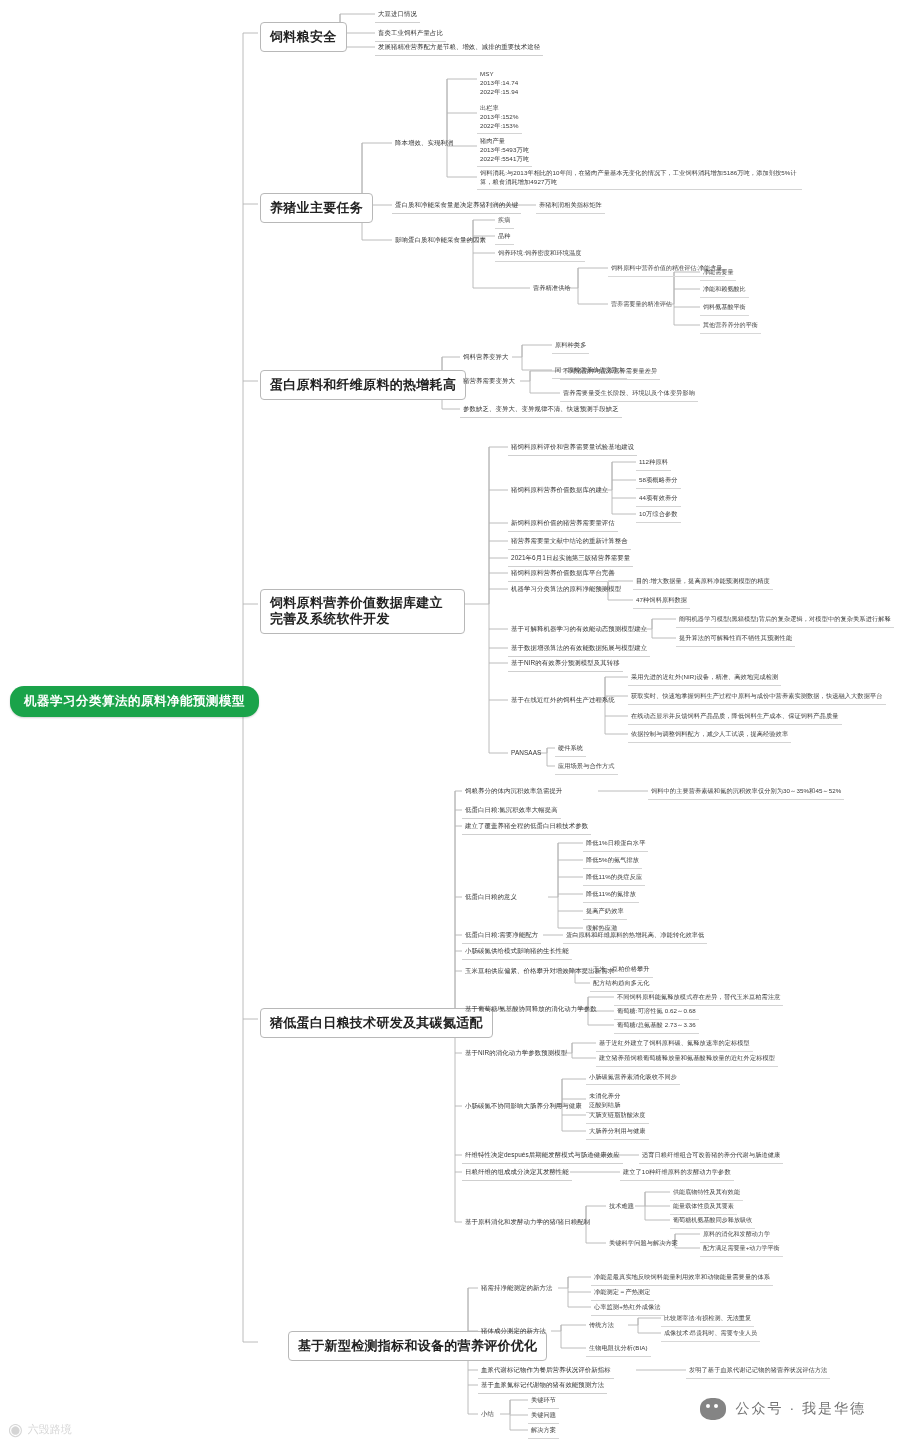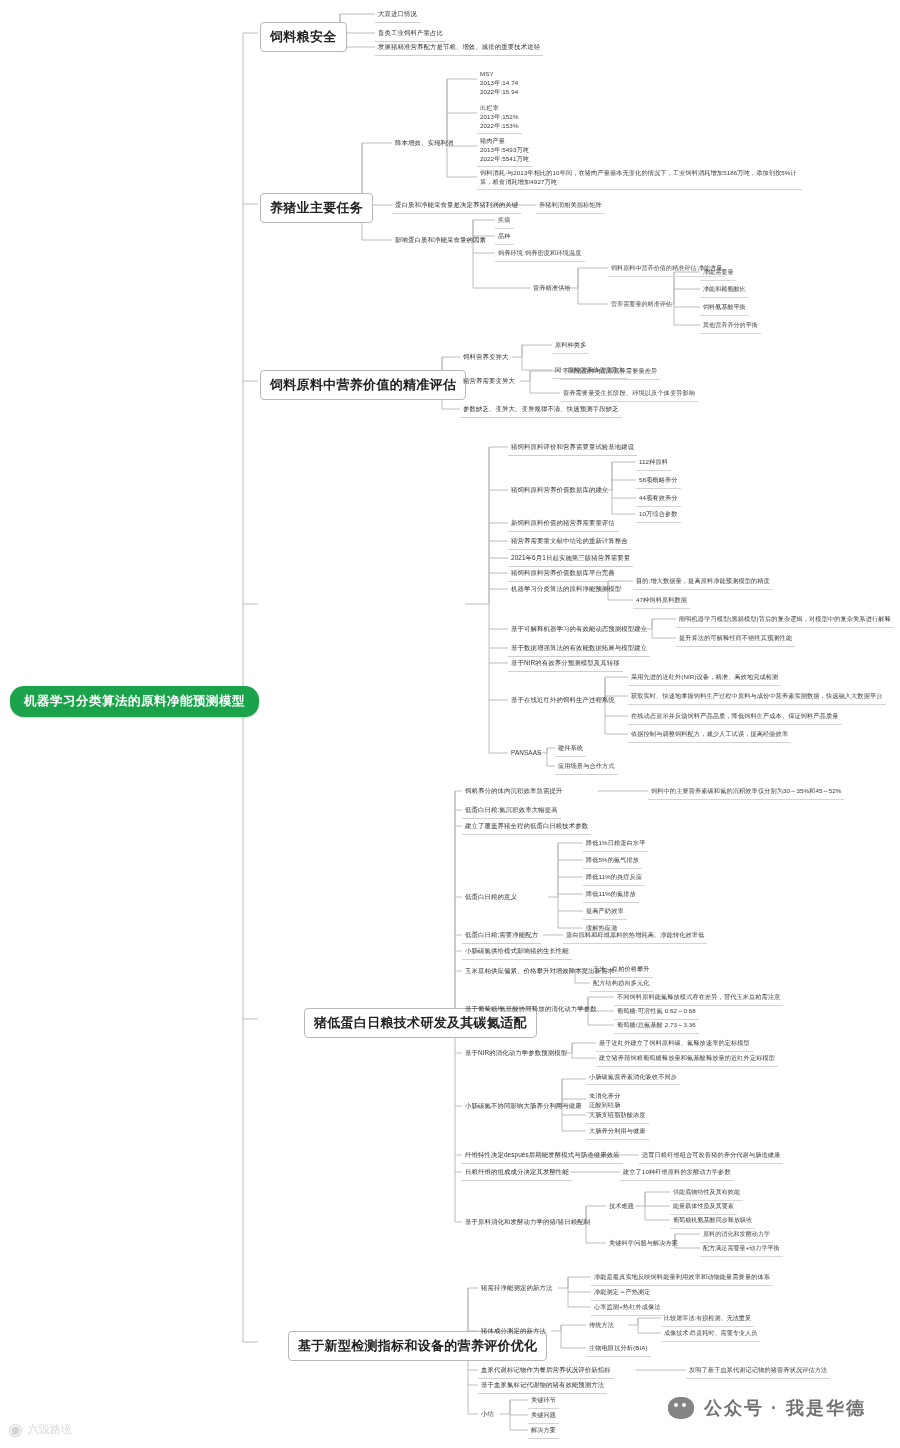--- a/index.html
+++ b/index.html
@@ -77,21 +77,21 @@
   .wm-right {
     position:absolute; right:34px; bottom:28px;
     display:flex; align-items:center; gap:10px;
     opacity:.72;
   }
   .wm-right .wechat {
     width:26px;height:22px;border-radius:11px/10px;background:#555;position:relative;
   }
   .wm-right .wechat:before{content:"";position:absolute;width:4px;height:4px;border-radius:50%;background:#fff;left:6px;top:6px;}
   .wm-right .wechat:after{content:"";position:absolute;width:4px;height:4px;border-radius:50%;background:#fff;left:14px;top:6px;}
-  .wm-right .txt { font-size:18px; color:#3b3b3b; font-weight:bold; letter-spacing:2px; }
+  .wm-right .txt { font-size:14px; color:#3b3b3b; font-weight:normal; letter-spacing:2px; }
 </style>
 </head>
 <body>
 
 <div id="canvas">
 
   <svg class="links" viewBox="0 0 900 1448">
     <g fill="none" stroke="#b4b4b4" stroke-width="0.9">
 
       <path d="M233 699 H243"></path>
@@ -276,29 +276,30 @@
   <div class="node lvl3" style="left:495px; top:230px;">品种</div>
   <div class="node lvl3" style="left:495px; top:247px;">饲养环境:饲养密度和环境温度</div>
   <div class="node lvl3 nb" style="left:530px; top:282px;">营养精准供给</div>
   <div class="node lvl4" style="left:608px; top:262px;">饲料原料中营养价值的精准评估:净能含量</div>
   <div class="node lvl4 nb" style="left:608px; top:298px;">营养需要量的精准评估</div>
   <div class="node lvl4" style="left:700px; top:266px;">净能需要量</div>
   <div class="node lvl4" style="left:700px; top:283px;">净能和赖氨酸比</div>
   <div class="node lvl4" style="left:700px; top:301px;">饲料氨基酸平衡</div>
   <div class="node lvl4" style="left:700px; top:319px;">其他营养养分的平衡</div>
 
-  <div class="node lvl1" style="left:260px; top:370px;">饲料原料中营养价值的精准评估</div>
+  <div class="node lvl1" style="left:260px; top:370px;">蛋白原料和纤维原料的热增耗高</div>
   <div class="node lvl2 nb" style="left:460px; top:351px;">饲料营养变异大</div>
   <div class="node lvl3" style="left:552px; top:339px;">原料种类多</div>
   <div class="node lvl3" style="left:552px; top:364px;">同一原料营养价值变异大</div>
   <div class="node lvl2 nb" style="left:460px; top:375px;">猪营养需要变异大</div>
   <div class="node lvl3" style="left:560px; top:365px;">不同猪品种与品系营养需要量差异</div>
   <div class="node lvl3" style="left:560px; top:387px;">营养需要量受生长阶段、环境以及个体变异影响</div>
   <div class="node lvl2" style="left:460px; top:403px;">参数缺乏、变异大、变异规律不清、快速预测手段缺乏</div>
 
+  <div class="node lvl1 wrapbox" style="left:260px; top:589px; width:205px; white-space:normal; line-height:1.25;">饲料原料营养价值数据库建立完善及系统软件开发</div>
   <div class="node lvl2" style="left:508px; top:441px;">猪饲料原料评价和营养需要量试验基地建设</div>
   <div class="node lvl2 nb" style="left:508px; top:484px;">猪饲料原料营养价值数据库的建立</div>
   <div class="node lvl3" style="left:636px; top:456px;">112种原料</div>
   <div class="node lvl3" style="left:636px; top:474px;">58项概略养分</div>
   <div class="node lvl3" style="left:636px; top:492px;">44项有效养分</div>
   <div class="node lvl3" style="left:636px; top:508px;">10万综合参数</div>
   <div class="node lvl2" style="left:508px; top:517px;">新饲料原料价值的猪营养需要量评估</div>
   <div class="node lvl2" style="left:508px; top:535px;">猪营养需要量文献中结论的重新计算整合</div>
   <div class="node lvl2" style="left:508px; top:552px;">2021年6月1日起实施第三版猪营养需要量</div>
   <div class="node lvl2" style="left:508px; top:567px;">猪饲料原料营养价值数据库平台完善</div>
@@ -312,21 +313,21 @@
   <div class="node lvl2" style="left:508px; top:657px;">基于NIR的有效养分预测模型及其转移</div>
   <div class="node lvl2 nb" style="left:508px; top:694px;">基于在线近红外的饲料生产过程系统</div>
   <div class="node lvl3" style="left:628px; top:671px;">采用先进的近红外(NIR)设备，精准、高效地完成检测</div>
   <div class="node lvl3" style="left:628px; top:690px;">获取实时、快速地掌握饲料生产过程中原料与成份中营养素实测数据，快速融入大数据平台</div>
   <div class="node lvl3" style="left:628px; top:710px;">在线动态显示并反馈饲料产品品质，降低饲料生产成本、保证饲料产品质量</div>
   <div class="node lvl3" style="left:628px; top:728px;">依据控制与调整饲料配方，减少人工试误，提高经验效率</div>
   <div class="node lvl2 nb" style="left:508px; top:747px;">PANSAAS</div>
   <div class="node lvl3" style="left:555px; top:742px;">硬件系统</div>
   <div class="node lvl3" style="left:555px; top:760px;">应用场景与合作方式</div>
 
-  <div class="node lvl1" style="left:260px; top:1008px;margin-left:44px;">猪低蛋白日粮技术研发及其碳氮适配</div>
+  <div class="node lvl1" style="left:260px; top:1008px;">猪低蛋白日粮技术研发及其碳氮适配</div>
   <div class="node lvl2 nb" style="left:462px; top:785px;">饲粮养分的体内沉积效率急需提升</div>
   <div class="node lvl3" style="left:648px; top:785px;">饲料中的主要营养素碳和氮的沉积效率仅分别为30～35%和45～52%</div>
   <div class="node lvl2" style="left:462px; top:804px;">低蛋白日粮:氮沉积效率大幅提高</div>
   <div class="node lvl2" style="left:462px; top:820px;">建立了覆盖养猪全程的低蛋白日粮技术参数</div>
   <div class="node lvl2 nb" style="left:462px; top:891px;">低蛋白日粮的意义</div>
   <div class="node lvl3" style="left:583px; top:837px;">降低1%日粮蛋白水平</div>
   <div class="node lvl3" style="left:583px; top:854px;">降低5%的氨气排放</div>
   <div class="node lvl3" style="left:583px; top:871px;">降低11%的炎症反应</div>
   <div class="node lvl3" style="left:583px; top:888px;">降低11%的氮排放</div>
   <div class="node lvl3" style="left:583px; top:905px;">提高产奶效率</div>

